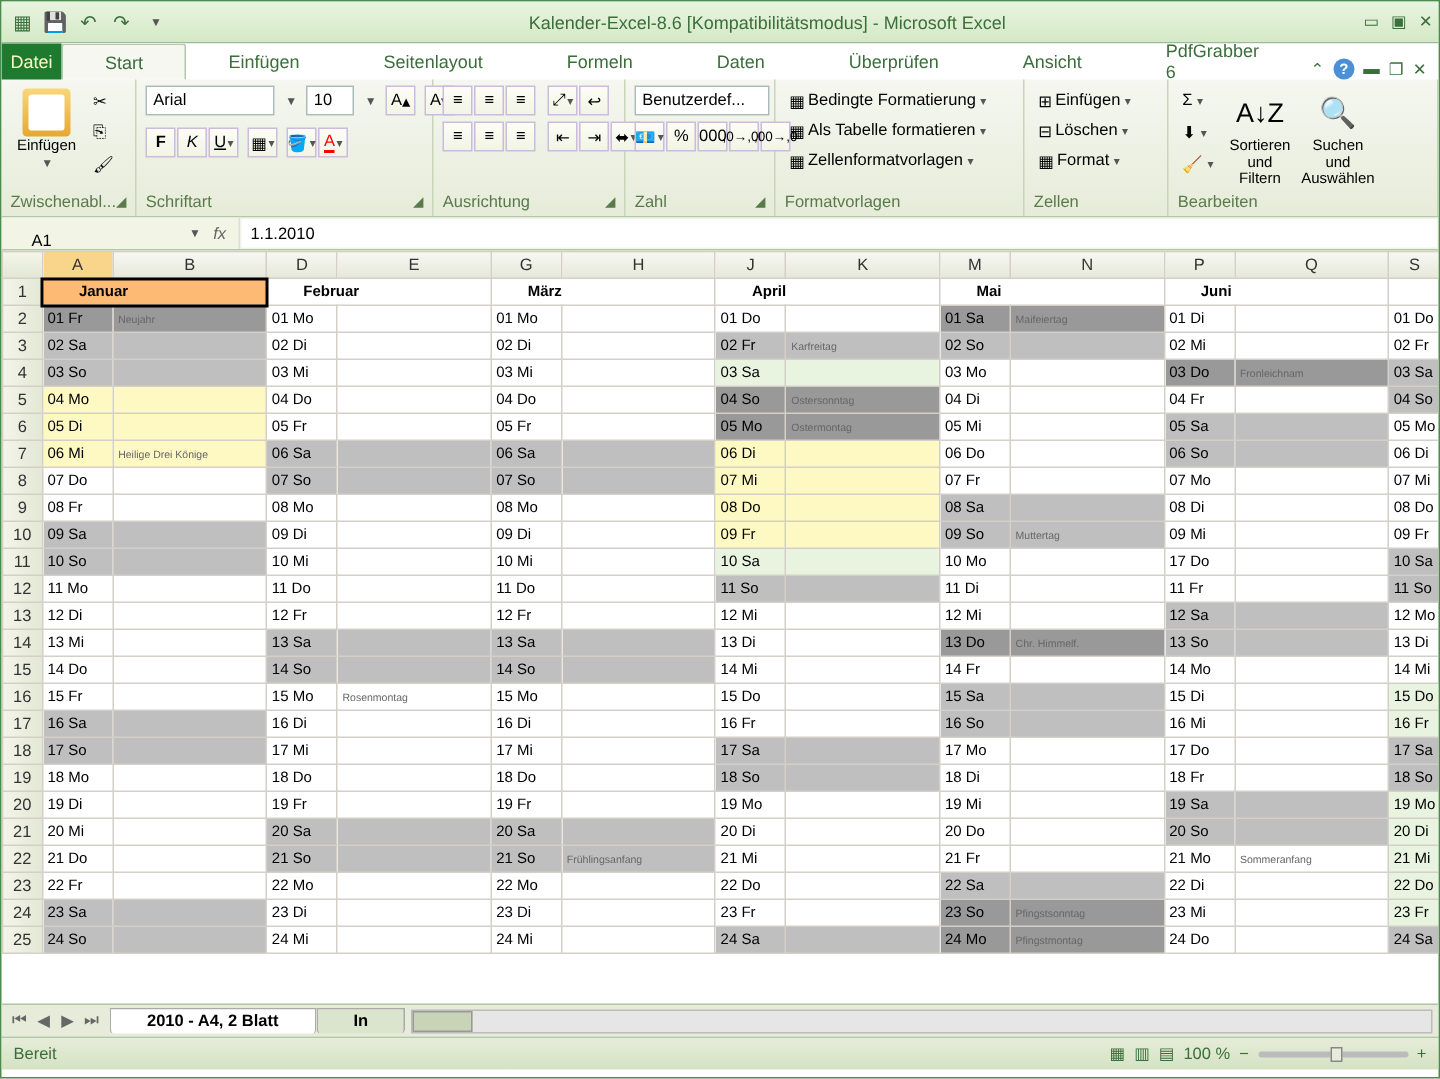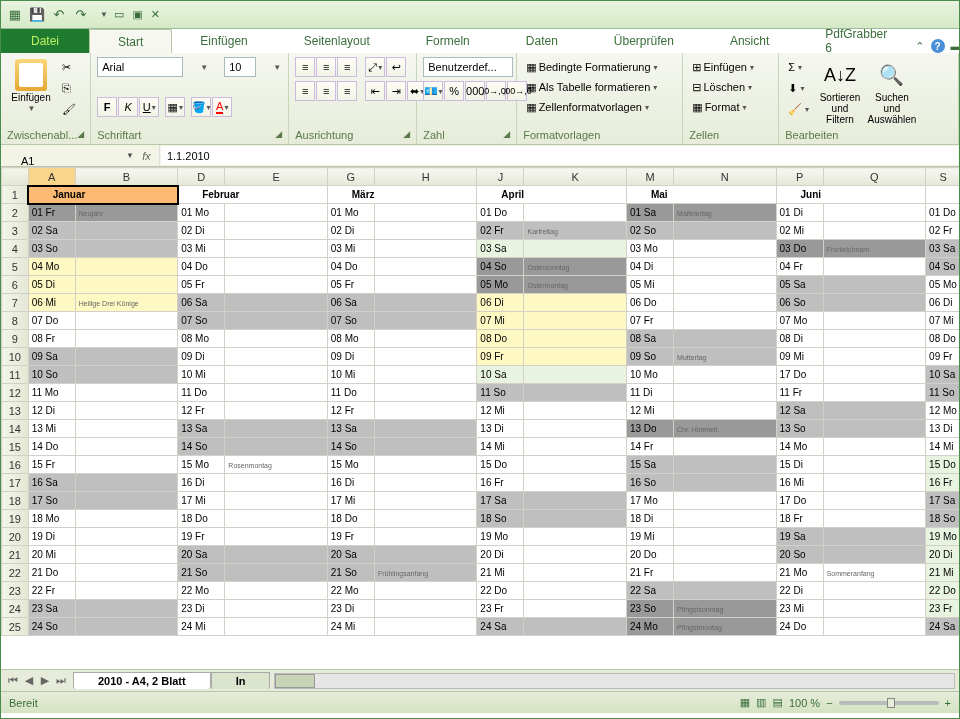--- a/index.html
+++ b/index.html
@@ -3,36 +3,36 @@
 <meta charset="utf-8">
 <style>
 *{margin:0;padding:0;box-sizing:border-box;font-family:"Segoe UI",Tahoma,sans-serif;font-size:11px;user-select:none}
 body{background:#fff;width:960px;height:719px;overflow:hidden;border:1px solid #4a8d4a}
 .title-bar{height:28px;background:linear-gradient(#e9f4e0,#d4e9c6);display:flex;align-items:center;padding:0 4px;border-bottom:1px solid #9bbb9b}
 .qat{display:flex;gap:2px;align-items:center}
 .qat-btn{width:20px;height:20px;display:flex;align-items:center;justify-content:center;font-size:13px;color:#3b6e3b}
 .title-text{flex:1;text-align:center;color:#3b6e3b;font-size:12px}
 .win-controls{display:flex;gap:8px;color:#3b6e3b;font-size:13px}
 .tabs-row{height:24px;background:#fff;display:flex;align-items:flex-end;padding-left:0;border-bottom:none}
-.file-tab{background:#1e7a2e;color:#bef264;padding:4px 30px;font-size:12px;height:24px;display:flex;align-items:center}
+.file-tab{background:#1e7a2e;color:#fef9c3;padding:4px 6px;font-size:12px;height:24px;display:flex;align-items:center}
 .tab{padding:4px 28px;color:#3b6e3b;font-size:12px;height:24px;display:flex;align-items:center;cursor:pointer}
 .tab.active{background:#f5f7f0;border:1px solid #b4c8a8;border-bottom:none;border-radius:2px 2px 0 0}
 .tabs-right{margin-left:auto;display:flex;gap:6px;padding-right:8px;color:#3b6e3b;align-items:center}
 .help-icon{width:14px;height:14px;border-radius:50%;background:#4a8fd8;color:#fff;display:flex;align-items:center;justify-content:center;font-size:10px;font-weight:bold}
 .ribbon{height:92px;background:linear-gradient(#f5f7f0,#e6ecd9);border-bottom:1px solid #b4c8a8;display:flex}
 .rgroup{border-right:1px solid #c7d5b8;padding:2px 6px;display:flex;flex-direction:column;height:100%}
 .rgroup-body{flex:1;display:flex;align-items:flex-start;gap:4px;padding-top:2px}
 .rgroup-label{text-align:left;font-size:10px;color:#5a7a4a;padding:1px 0}
 .rgroup-label .corner{float:right;font-size:9px;color:#5a7a4a}
 .big-btn{display:flex;flex-direction:column;align-items:center;gap:1px;padding:2px 4px;width:48px}
 .big-btn .ico{width:32px;height:32px;display:flex;align-items:center;justify-content:center;font-size:24px}
 .big-btn .lbl{font-size:10px;text-align:center;line-height:1.1}
 .small-stack{display:flex;flex-direction:column;gap:1px}
 .small-btn{height:20px;display:flex;align-items:center;padding:0 3px;gap:2px;font-size:11px}
-.font-row{display:flex;gap:16px;align-items:center;margin-bottom:16px}
+.font-row{display:flex;gap:6px;align-items:center;margin-bottom:4px}
 .font-name{width:86px;height:20px;border:1px solid #abb;background:#fff;padding:0 4px;display:flex;align-items:center;font-size:11px}
 .font-size{width:32px;height:20px;border:1px solid #abb;background:#fff;padding:0 4px;display:flex;align-items:center;font-size:11px}
 .fmt-btn{width:20px;height:20px;border:1px solid #cbd;display:flex;align-items:center;justify-content:center;background:linear-gradient(#fdfdf5,#f2f4e6);font-size:11px}
 .fmt-row{display:flex;gap:1px}
 .formula-bar{height:22px;display:flex;border-bottom:1px solid #b4c8a8;background:#f2f4e6}
 .name-box{width:92px;border-right:1px solid #b4c8a8;display:flex;align-items:center;padding:0 4px;background:#fff;margin:16px;font-size:11px}
 .fx-label{width:26px;display:flex;align-items:center;justify-content:center;font-style:italic;color:#666;border-right:1px solid #ddd}
 .fx-input{flex:1;background:#fff;margin:1px;padding:0 6px;display:flex;align-items:center;font-size:11px}
 .sheet{height:502px;overflow:hidden;position:relative}
 table{border-collapse:collapse;table-layout:fixed;width:960px}
@@ -67,20 +67,21 @@
 <body>
 
 <div class="title-bar">
   <div class="qat">
     <span class="qat-btn">▦</span>
     <span class="qat-btn">💾</span>
     <span class="qat-btn">↶</span>
     <span class="qat-btn">↷</span>
     <span class="qat-btn dd">▼</span>
   </div>
+  <div class="title-text">Kalender-Excel-8.6  [Kompatibilitätsmodus] - Microsoft Excel</div>
   <div class="win-controls">
     <span>▭</span>
     <span>▣</span>
     <span>✕</span>
   </div>
 </div>
 
 <div class="tabs-row">
   <div class="file-tab">Datei</div>
   <div id="ribtabs" style="display:flex">

